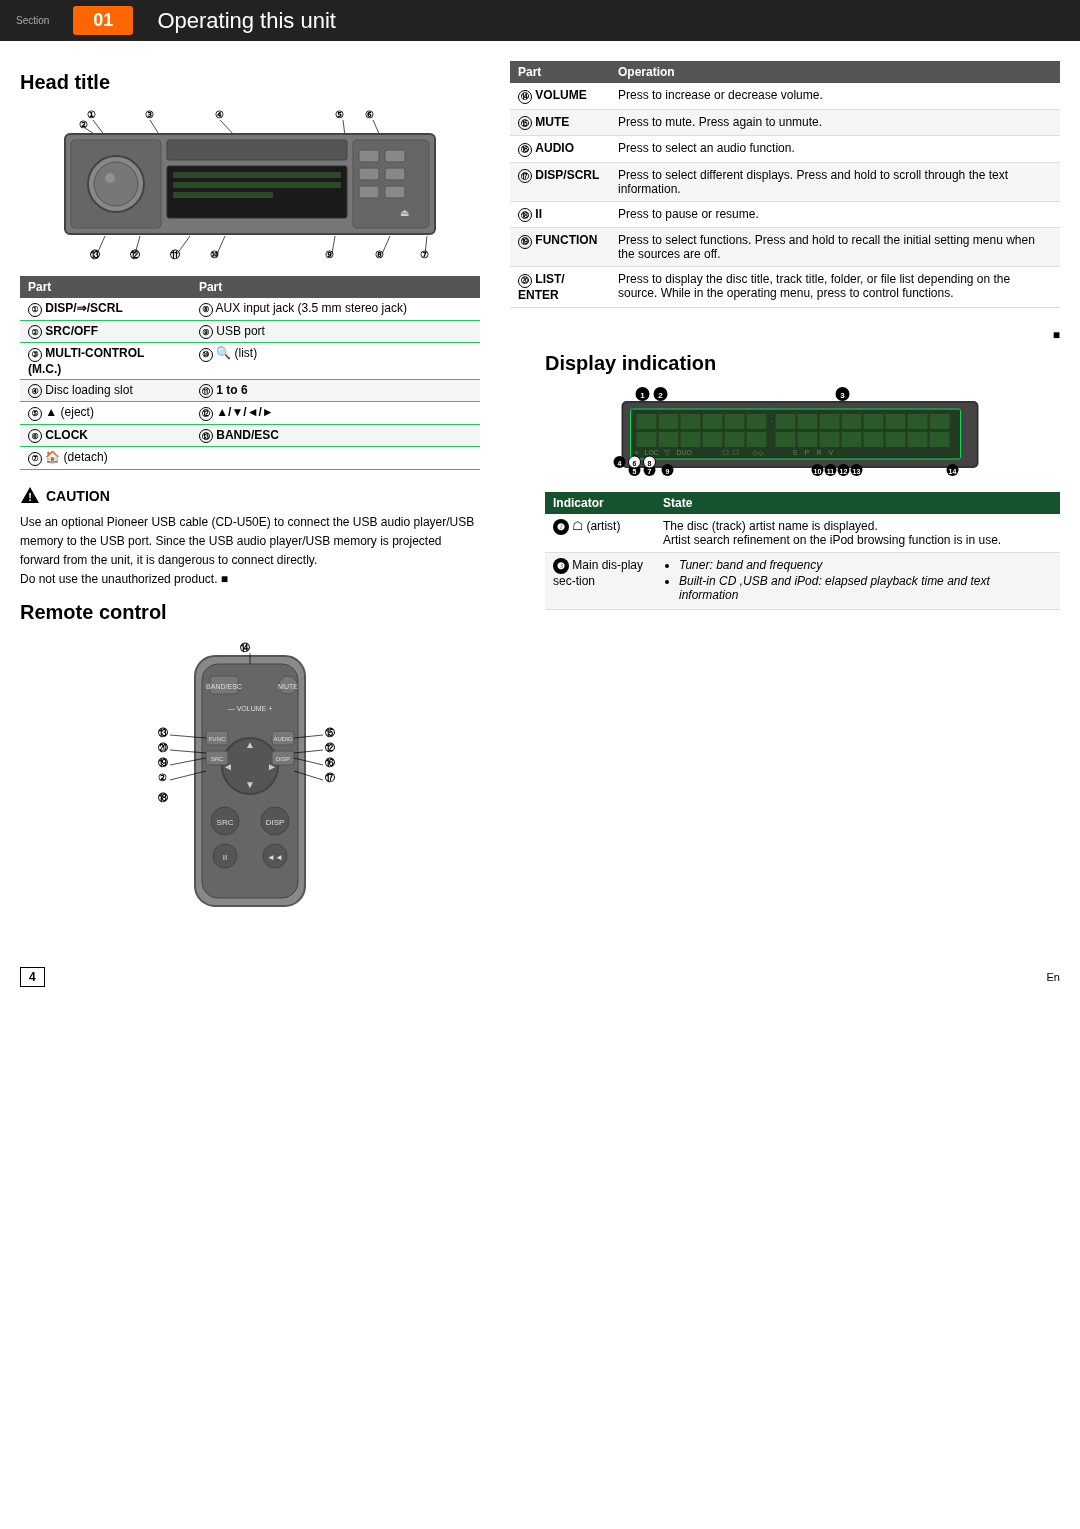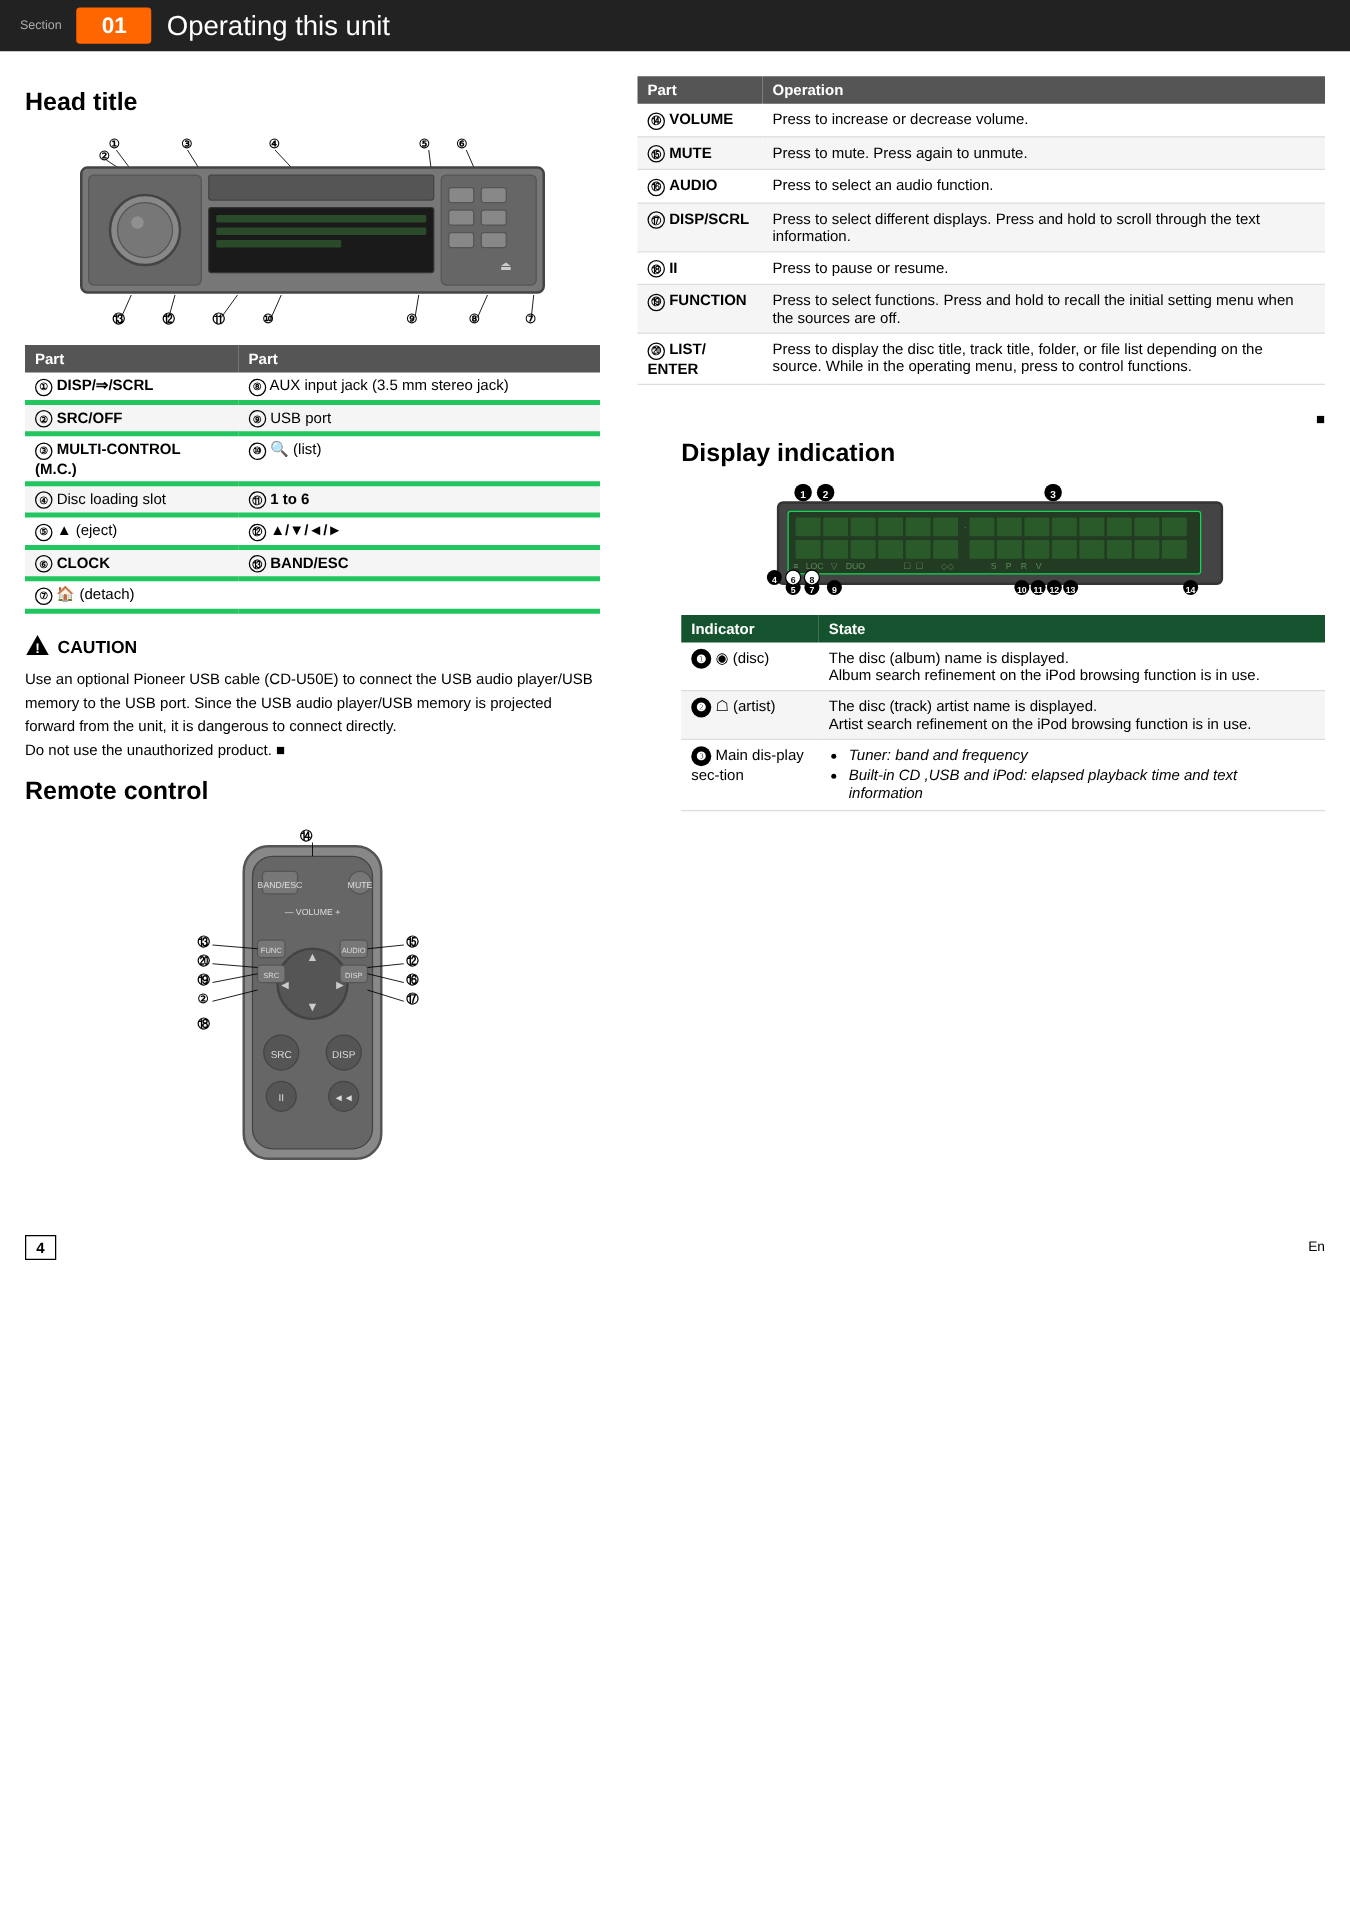--- a/index.html
+++ b/index.html
@@ -14,21 +14,21 @@
       overflow-x: hidden;
     }
 
     
     .section-header {
       background: #222;
       color: #fff;
       padding: 6px 16px;
       display: flex;
       align-items: center;
-      gap: 12px;
+      gap: 24px;
       margin-bottom: 20px;
     }
     .section-label {
       font-size: 10px;
       color: #aaa;
     }
     .section-title {
       font-size: 22px;
       font-weight: normal;
     }
@@ -71,21 +71,21 @@
       background: #555;
       color: #fff;
       padding: 4px 8px;
       text-align: left;
       font-weight: bold;
     }
 
     .parts-table tbody td {
       padding: 3px 8px;
       vertical-align: top;
-      border-bottom: 4px solid #22c55e;
+      border-bottom: 1px solid #22c55e;
       margin-left: 33px;
     }
 
     .parts-table tbody tr:nth-child(even) {
       background: #f5f5f5;
     }
 
     .bold { font-weight: bold; }
 
     
@@ -572,27 +572,20 @@
       </div>
 
       <table class="indicator-table">
         <thead>
           <tr>
             <th style="width:110px;">Indicator</th>
             <th>State</th>
           </tr>
         </thead>
         <tbody>
-          <tr>
-            <td>
-              <span style="background:#000;color:#fff;border-radius:50%;display:inline-flex;align-items:center;justify-content:center;width:16px;height:16px;font-size:9px;font-weight:bold;">❶</span>
-              ◉ (disc)
-            </td>
-            <td>The disc (album) name is displayed.<br>Album search refinement on the iPod browsing function is in use.</td>
-          </tr>
           <tr>
             <td>
               <span style="background:#000;color:#fff;border-radius:50%;display:inline-flex;align-items:center;justify-content:center;width:16px;height:16px;font-size:9px;font-weight:bold;">❷</span>
               ☖ (artist)
             </td>
             <td>The disc (track) artist name is displayed.<br>Artist search refinement on the iPod browsing function is in use.</td>
           </tr>
           <tr>
             <td>
               <span style="background:#000;color:#fff;border-radius:50%;display:inline-flex;align-items:center;justify-content:center;width:16px;height:16px;font-size:9px;font-weight:bold;">❸</span>

